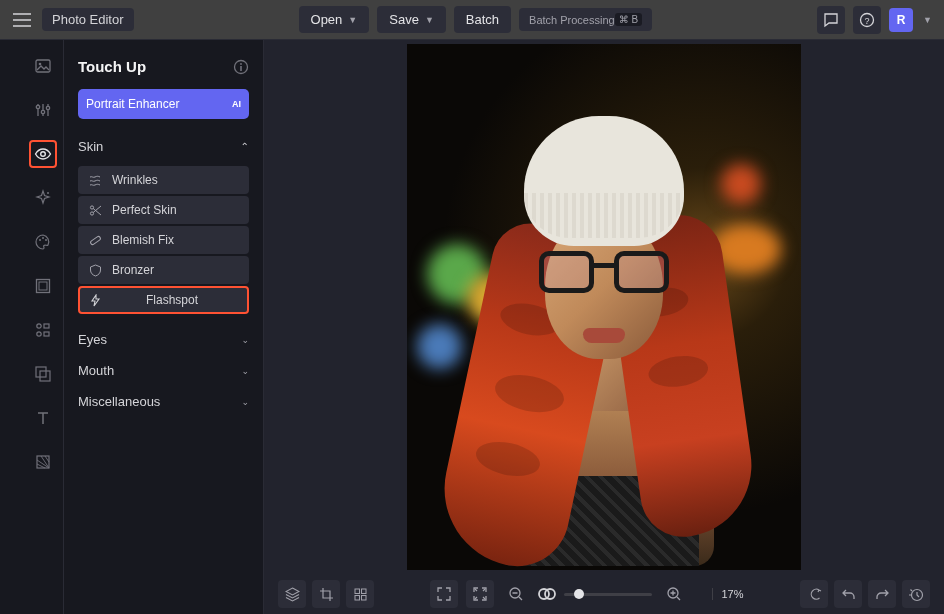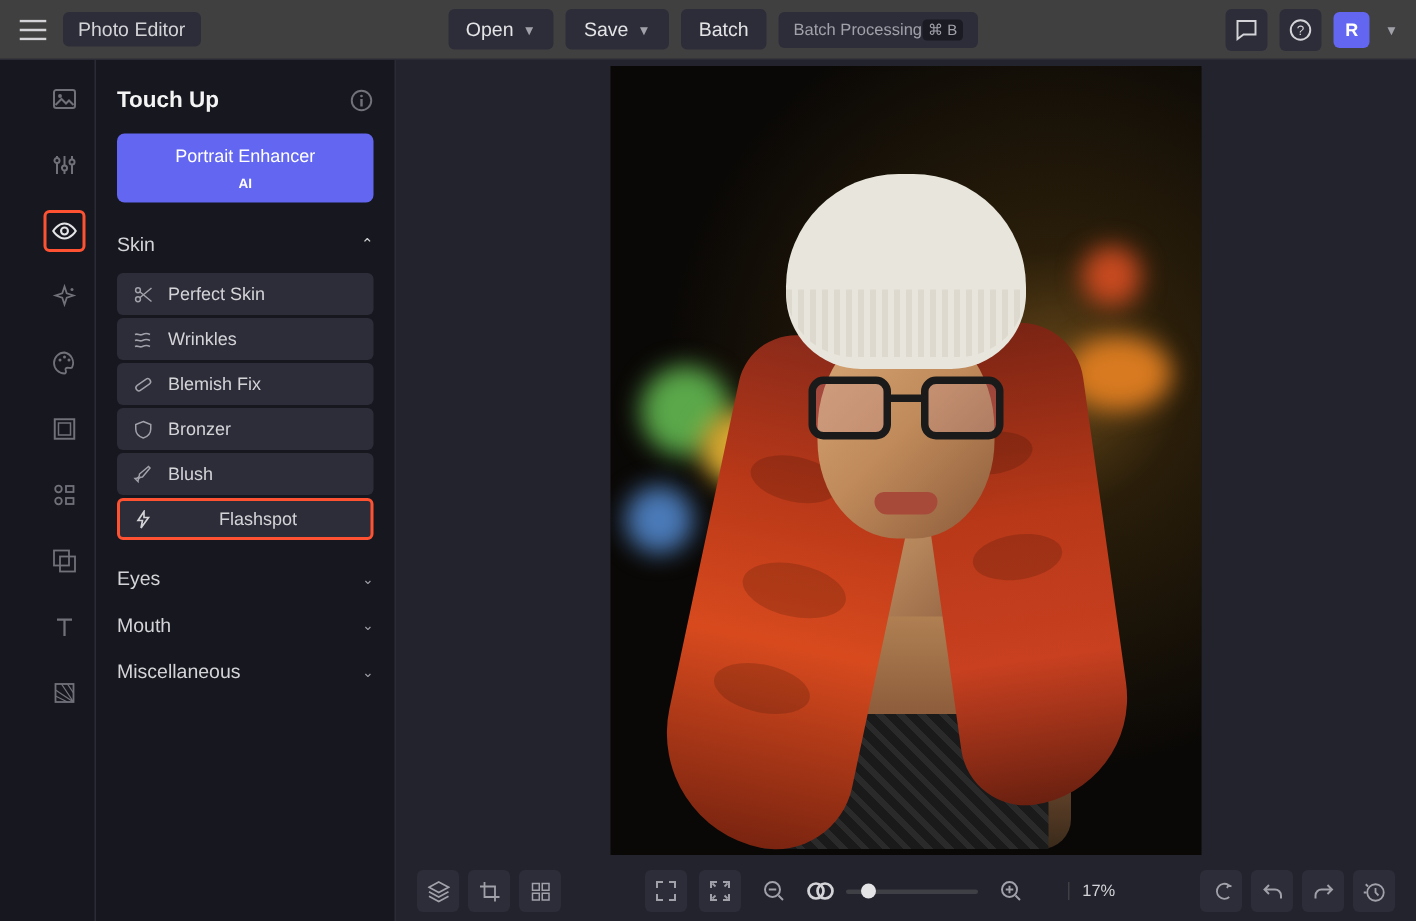--- a/index.html
+++ b/index.html
@@ -17,21 +17,21 @@
     
     .main { display: flex; height: 574px; padding-left: 22px; }
     
     .toolbar-left { width: 42px; background: #17181f; border-right: 1px solid #2a2b35; display: flex; flex-direction: column; align-items: center; padding-top: 12px; gap: 16px; }
     .tool-icon { width: 28px; height: 28px; display: flex; align-items: center; justify-content: center; border-radius: 4px; cursor: pointer; color: #71717a; }
     .tool-icon.highlighted { border: 2px solid #ff5233; border-radius: 4px; color: #e4e4e7; }
     
     .sidebar { width: 200px; background: #17181f; border-right: 1px solid #2a2b35; padding: 18px 14px; }
     .sidebar-head { display: flex; justify-content: space-between; align-items: center; margin-bottom: 14px; }
     .sidebar-title { font-size: 15px; font-weight: 600; color: #f4f4f5; }
-    .enhance-btn { width: 100%; background: #6366f1; color: #fff; border: none; padding: 8px; border-radius: 5px; font-size: 12px; font-weight: 500; display: flex; align-items: center; justify-content: flex-start; gap: 6px; cursor: pointer; margin-bottom: 14px; flex-direction: column; }
+    .enhance-btn { width: 100%; background: #6366f1; color: #fff; border: none; padding: 8px; border-radius: 5px; font-size: 12px; font-weight: 500; display: flex; align-items: center; justify-content: space-between; gap: 6px; cursor: pointer; margin-bottom: 14px; }
     .ai-chip { font-size: 9px; font-weight: 700; }
     
     .section-head { display: flex; justify-content: space-between; align-items: center; padding: 6px 0; cursor: pointer; color: #d4d4d8; font-size: 13px; }
     .sub-list { display: flex; flex-direction: column; gap: 2px; margin-top: 6px; margin-bottom: 10px; }
     .sub-item { background: #2c2d38; border-radius: 4px; padding: 7px 10px; display: flex; align-items: center; gap: 10px; cursor: pointer; font-size: 12px; color: #d4d4d8; }
     .sub-item.highlighted { border: 2px solid #ff5233; padding: 5px 8px; gap: 44px; }
     .sub-icon { width: 14px; height: 14px; display:flex; align-items:center; justify-content:center; }
     
     .collapsed-sec { display: flex; justify-content: space-between; align-items: center; padding: 8px 0; cursor: pointer; color: #d4d4d8; font-size: 13px; }
     
@@ -195,58 +195,50 @@
       </button>
 
     <div class="section-head">
       <span>Skin</span>
       <span style="font-size:10px;">⌃</span>
     </div>
     <div class="sub-list">
       <div class="sub-item">
           <span class="sub-icon">
             <svg width="13" height="13" viewBox="0 0 13 13">
+              <path d="M1 3c2-1 3 1 5 0s3-1 5 0M1 7c2-1 3 1 5 0s3-1 5 0M1 11c2-1 3 1 5 0s3-1 5 0" stroke="#a1a1aa" stroke-width="1" fill="none"></path>
+            </svg>
+          </span>
+          <span>Wrinkles</span>
+        </div>
+      <div class="sub-item">
+          <span class="sub-icon">
+            <svg width="13" height="13" viewBox="0 0 13 13">
               <circle cx="3" cy="3.5" r="1.6" fill="none" stroke="#a1a1aa" stroke-width="1"></circle>
               <circle cx="3" cy="9.5" r="1.6" fill="none" stroke="#a1a1aa" stroke-width="1"></circle>
               <path d="M4.2 4.5L12 11M4.2 8.5L12 2" stroke="#a1a1aa" stroke-width="1"></path>
             </svg>
           </span>
           <span>Perfect Skin</span>
         </div>
       <div class="sub-item">
           <span class="sub-icon">
             <svg width="13" height="13" viewBox="0 0 13 13">
-              <path d="M1 3c2-1 3 1 5 0s3-1 5 0M1 7c2-1 3 1 5 0s3-1 5 0M1 11c2-1 3 1 5 0s3-1 5 0" stroke="#a1a1aa" stroke-width="1" fill="none"></path>
-            </svg>
-          </span>
-          <span>Wrinkles</span>
+              <rect x="1" y="4.5" width="11" height="4" rx="2" transform="rotate(-35 6.5 6.5)" fill="none" stroke="#a1a1aa" stroke-width="1"></rect>
+            </svg>
+          </span>
+          <span>Blemish Fix</span>
         </div>
       <div class="sub-item">
           <span class="sub-icon">
             <svg width="13" height="13" viewBox="0 0 13 13">
-              <rect x="1" y="4.5" width="11" height="4" rx="2" transform="rotate(-35 6.5 6.5)" fill="none" stroke="#a1a1aa" stroke-width="1"></rect>
-            </svg>
-          </span>
-          <span>Blemish Fix</span>
-        </div>
-      <div class="sub-item">
-          <span class="sub-icon">
-            <svg width="13" height="13" viewBox="0 0 13 13">
               <path d="M6.5 1l5 2v3c0 3-2 5-5 6-3-1-5-3-5-6V3z" fill="none" stroke="#a1a1aa" stroke-width="1"></path>
             </svg>
           </span>
           <span>Bronzer</span>
-        </div>
-      <div class="sub-item">
-          <span class="sub-icon">
-            <svg width="13" height="13" viewBox="0 0 13 13">
-              <path d="M3 11c0-2 1-3 3-3l5-6-1-1-6 5c0 2-1 3-3 3z" fill="none" stroke="#a1a1aa" stroke-width="1"></path>
-            </svg>
-          </span>
-          <span>Blush</span>
         </div>
       <div class="sub-item highlighted">
           <span class="sub-icon">
             <svg width="13" height="13" viewBox="0 0 13 13">
               <path d="M7 1L3 7h3l-1 5 5-7H7z" fill="none" stroke="#d4d4d8" stroke-width="1.1"></path>
             </svg>
           </span>
           <span>Flashspot</span>
         </div>
     </div>

